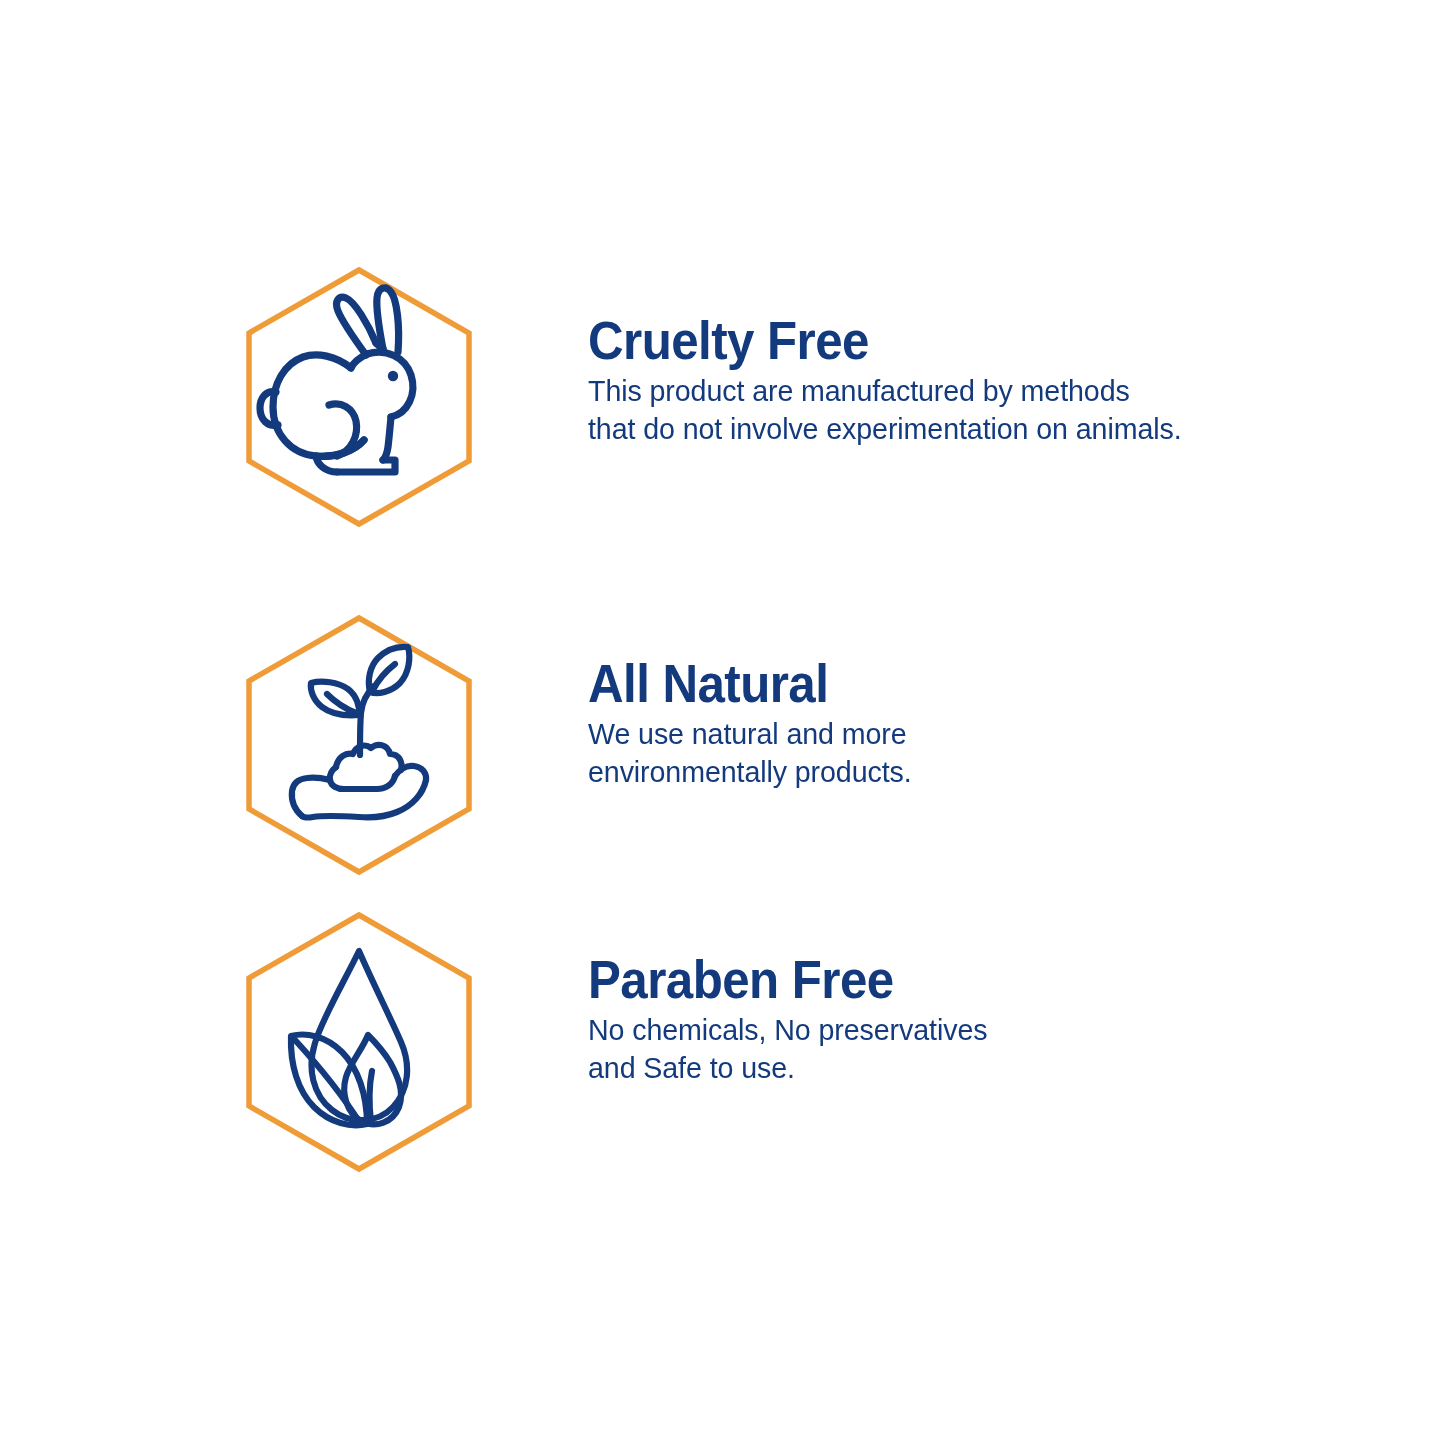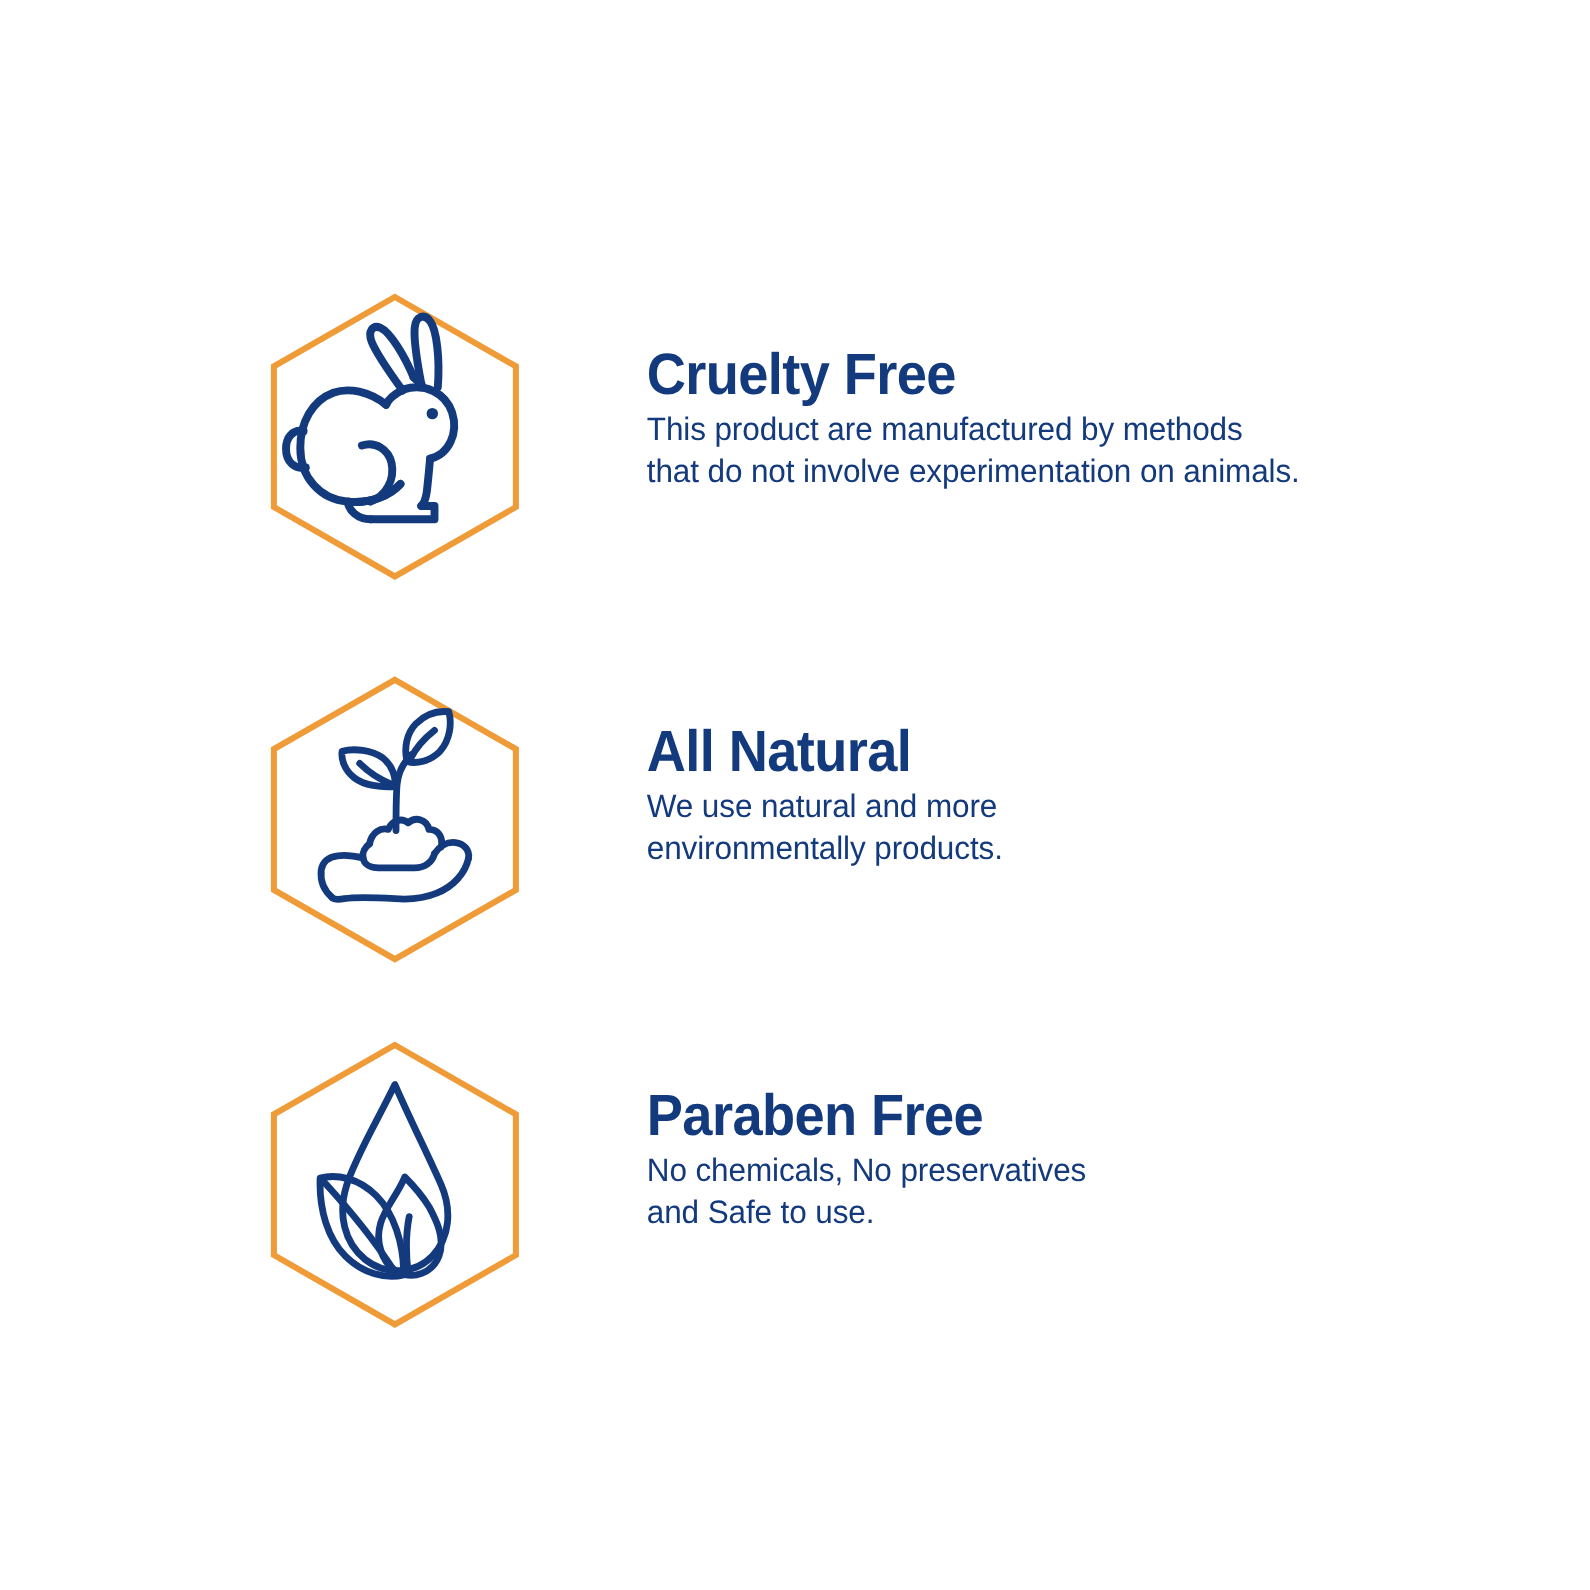--- a/index.html
+++ b/index.html
@@ -26,21 +26,21 @@
     position: absolute;
     left: 0;
     width: 1445px;
     height: 300px;
     display: block;
   }
 
   
   #row-0 { top: 264px; }
   #row-1 { top: 612px; }
-  #row-2 { top: 944px; }
+  #row-2 { top: 909px; }
 
   .badge {
     position: absolute;
     left: 243px;
     top: 0px;
     width: 232px;
     height: 266px;
   }
   .badge svg {
     display: block;

